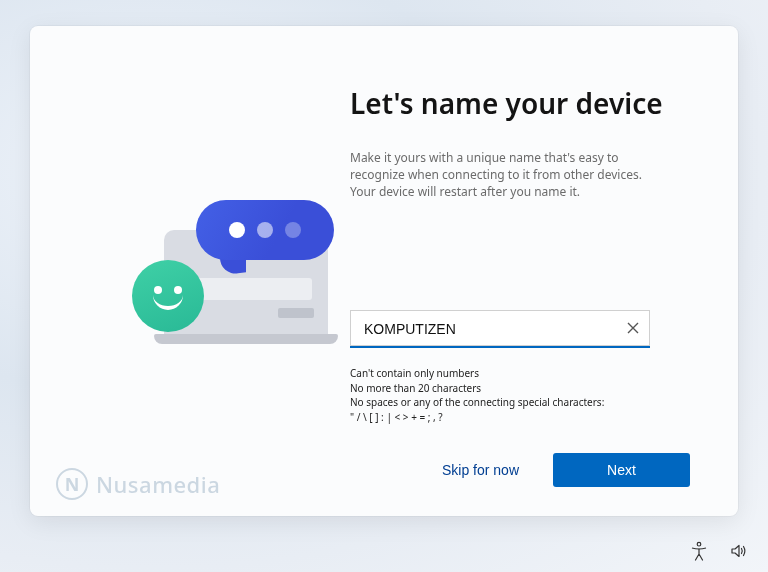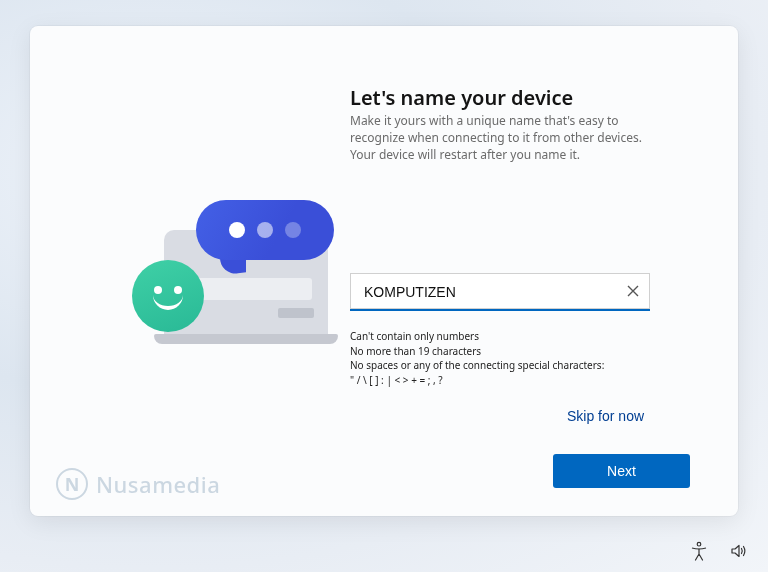--- a/index.html
+++ b/index.html
@@ -104,24 +104,24 @@
     width: 26px; height: 22px;
     background: #3a4fd8;
     border-radius: 0 0 0 18px;
     transform: skewY(-8deg);
   }
   .dot { width: 16px; height: 16px; border-radius: 50%; z-index:1;}
   .dot.d1 { background: #ffffff; }
   .dot.d2 { background: rgba(255,255,255,0.55);}
   .dot.d3 { background: rgba(255,255,255,0.3);}
   h1.title {
-    font-size: 20px;
+    font-size: 28px;
     font-weight: 600;
     color: #141414;
-    margin-bottom: 2px;
+    margin-bottom: 28px;
   }
   p.subtitle {
     font-size: 12px;
     line-height: 1.4;
     color: #6b6b6b;
     max-width: 310px;
   }
   .input-wrap {
     margin-top: 110px;
     position: relative;
@@ -153,22 +153,21 @@
     margin-top: 18px;
     font-size: 10px;
     color: #222;
     line-height: 1.45;
   }
   .actions {
     position: absolute;
     right: 48px; bottom: 28px;
     display: flex;
     gap: 20px;
-    align-items: flex-start;
-    flex-direction: column;
+    align-items: center;
   }
   .btn-skip {
     background: transparent;
     border: none;
     color: #003e92;
     font-size: 14px;
     padding: 10px 14px;
     cursor: pointer;
     font-weight: 500;
   }
@@ -252,21 +251,21 @@
       <input class="device-input" type="text" value="KOMPUTIZEN" style="">
       <button class="clear-btn">
         <svg width="12" height="12" viewBox="0 0 12 12">
           <path d="M1 1 L11 11 M11 1 L1 11" stroke="#555" stroke-width="1.4" fill="none"></path>
         </svg>
       </button>
     </div>
 
     <div class="rules">
       <div>Can't contain only numbers</div>
-      <div>No more than 19 characters</div>
+      <div>No more than 20 characters</div>
       <div>No spaces or any of the connecting special characters:</div>
       <div>" / \ [ ] : | &lt; &gt; + = ; , ?</div>
     </div>
 
     <div class="actions">
       <button class="btn-skip">Skip for now</button>
       <button class="btn-next">Next</button>
     </div>
   </div>
 </div>

